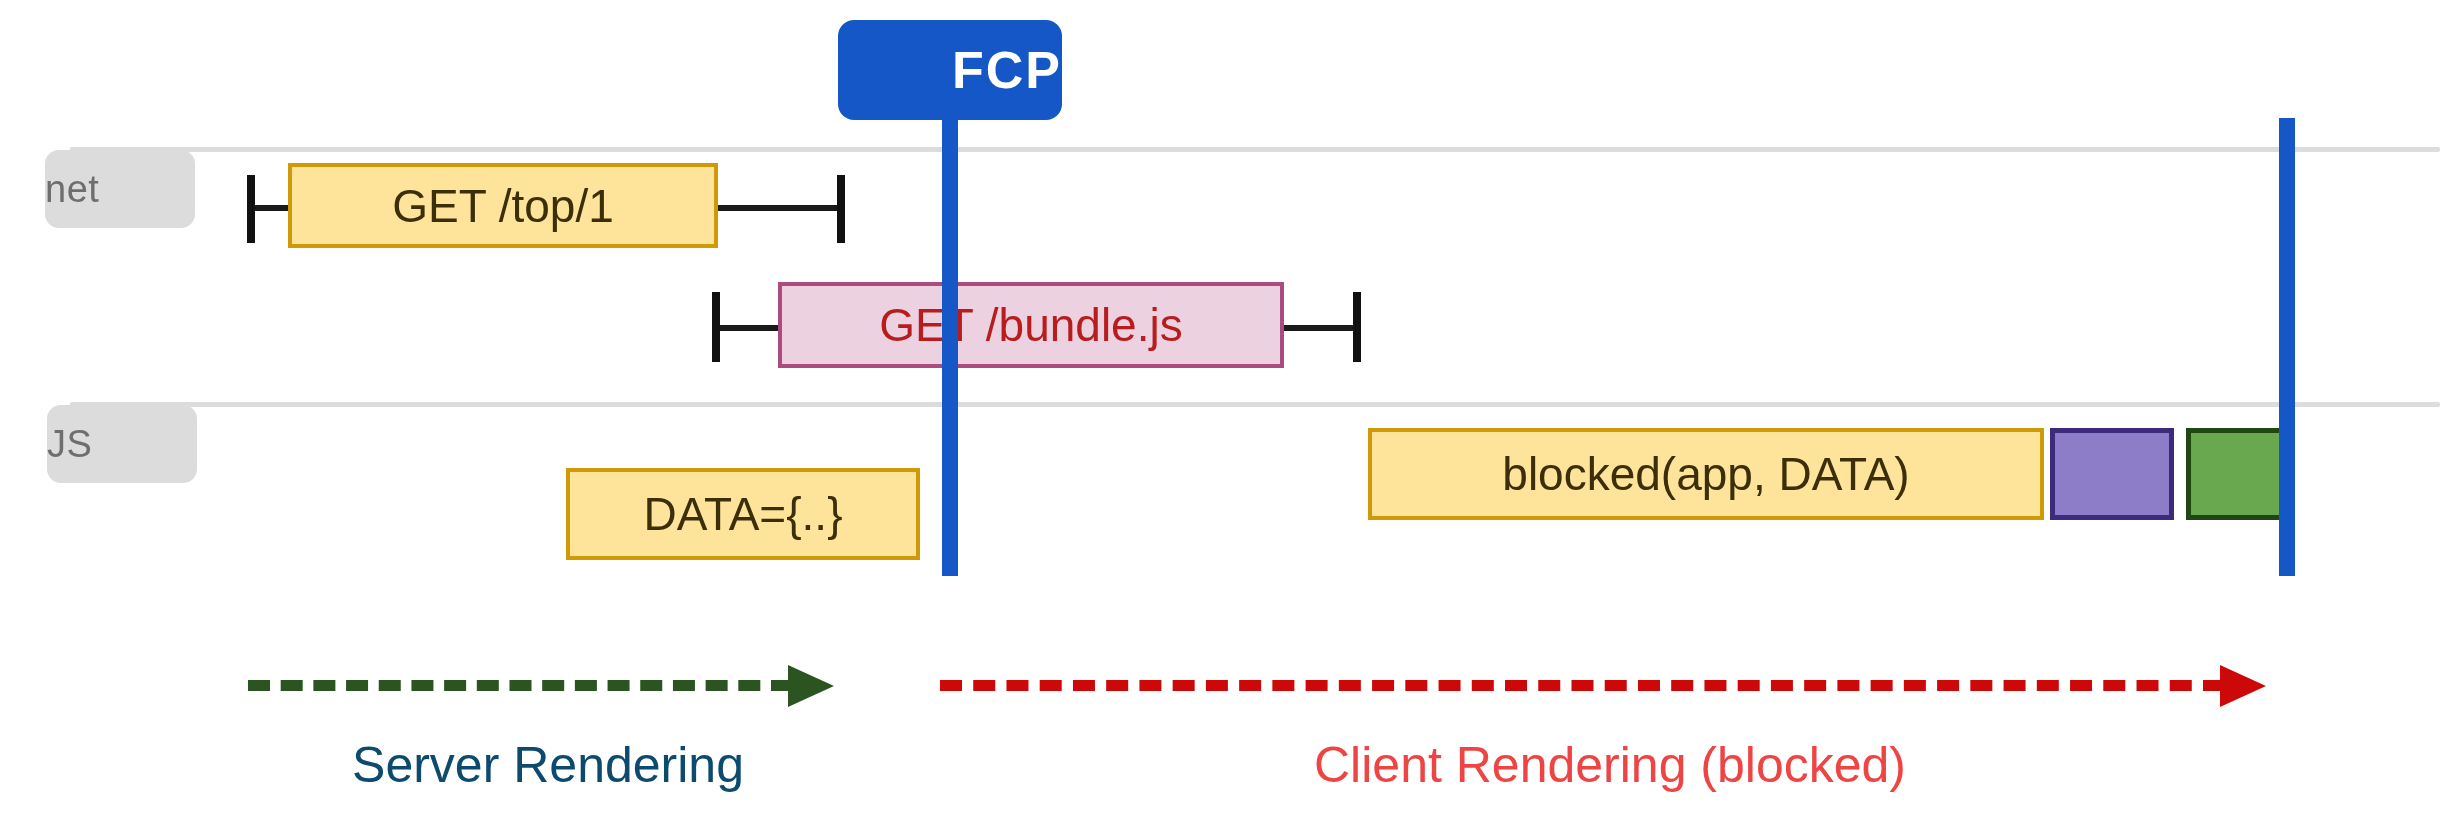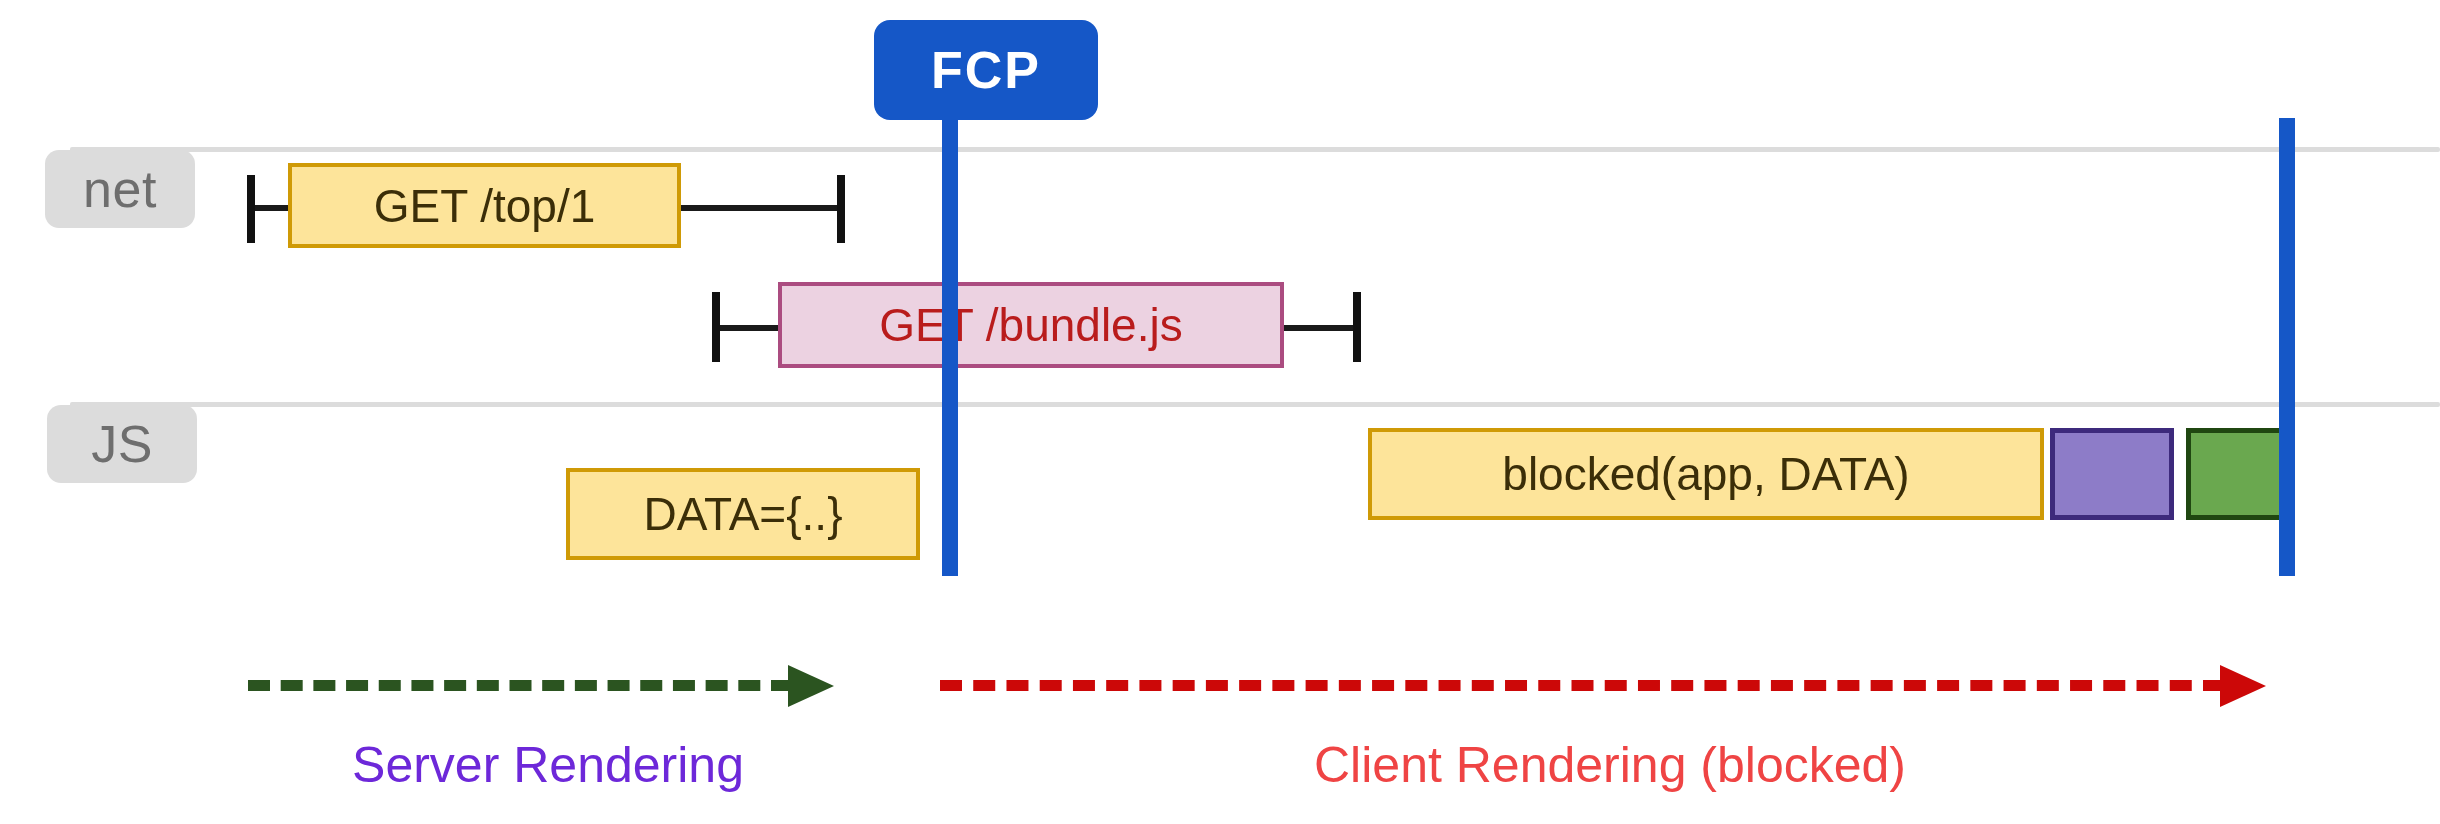--- a/index.html
+++ b/index.html
@@ -25,25 +25,25 @@
     height: 5px;
     background: #dcdcdc;
     border-radius: 2px;
   }
 
   
   .track-chip {
     position: absolute;
     display: flex;
     align-items: center;
-    justify-content: center;
+    justify-content: flex-start;
     background: #dcdcdc;
     border-radius: 14px;
     color: #6e6e6e;
-    font-size: 52px;
+    font-size: 38px;
     font-weight: 400;
     letter-spacing: 0.5px;
     line-height: 1;
   }
 
   
   .span-box {
     position: absolute;
     display: flex;
     align-items: center;
@@ -82,29 +82,28 @@
     position: absolute;
     width: 8px;
     background: #111111;
   }
 
   
   .marker-badge {
     position: absolute;
     display: flex;
     align-items: center;
-    justify-content: center;
+    justify-content: flex-end;
     background: #1557c7;
     color: #ffffff;
     border-radius: 16px;
     font-size: 52px;
     font-weight: bold;
     letter-spacing: 2px;
     line-height: 1;
-    margin-left: 36px;
   }
   .marker-line {
     position: absolute;
     width: 16px;
     background: #1557c7;
   }
 
   
   .phase-arrow {
     position: absolute;
@@ -141,21 +140,21 @@
 
   <div class="track-rule" style="left:70px; top:147px; width:2370px;"></div>
 
   <div class="track-chip" style="left:45px; top:150px; width:150px; height:78px;">
     <span>net</span>
   </div>
 
   <div class="whisker-line" style="left:247px; top:205px; width:598px;"></div>
   <div class="whisker-cap" style="left:247px; top:175px; height:68px;"></div>
   <div class="whisker-cap" style="left:837px; top:175px; height:68px;"></div>
-  <div class="span-box yellow" style="left:288px; top:163px; width:393px; height:85px;">
+  <div class="span-box yellow" style="left:288px; top:163px; width:430px; height:85px;">
     <span>GET /top/1</span>
   </div>
 
   <div class="whisker-line" style="left:712px; top:325px; width:648px;"></div>
   <div class="whisker-cap" style="left:712px; top:292px; height:70px;"></div>
   <div class="whisker-cap" style="left:1353px; top:292px; height:70px;"></div>
   <div class="span-box pink" style="left:778px; top:282px; width:506px; height:86px;">
     <span>GET /bundle.js</span>
   </div>
 
@@ -181,21 +180,21 @@
     <span>FCP</span>
   </div>
   <div class="marker-line" style="left:942px; top:118px; height:458px;"></div>
 
   <div class="marker-line" style="left:2279px; top:118px; height:458px;"></div>
 
   <div class="phase-arrow" style="left:248px; top:680px; width:600px;">
     <div class="dash" style="width:545px; border-top-color:#2b5420;"></div>
     <div class="head" style="left:540px; top:-15px; border-left:46px solid #2b5420;"></div>
   </div>
-  <div class="phase-label" style="left:148px; top:740px; width:800px; color:#6d28d9;">
+  <div class="phase-label" style="left:148px; top:740px; width:800px; color:#0c4a6e;">
     <span>Server Rendering</span>
   </div>
 
   <div class="phase-arrow" style="left:940px; top:680px; width:1340px;">
     <div class="dash" style="width:1285px; border-top-color:#cc0808;"></div>
     <div class="head" style="left:1280px; top:-15px; border-left:46px solid #cc0808;"></div>
   </div>
   <div class="phase-label" style="left:810px; top:740px; width:1600px; color:#ef4444;">
     <span>Client Rendering (blocked)</span>
   </div>

